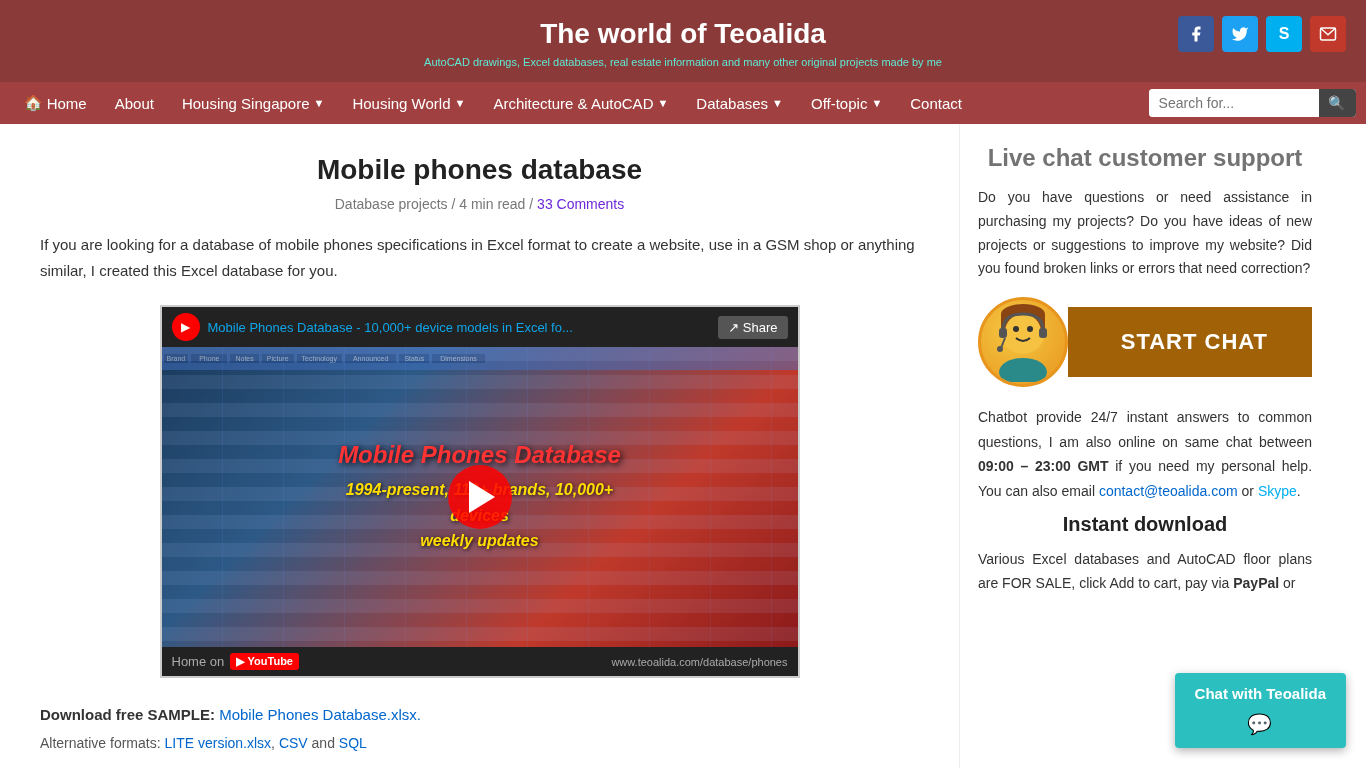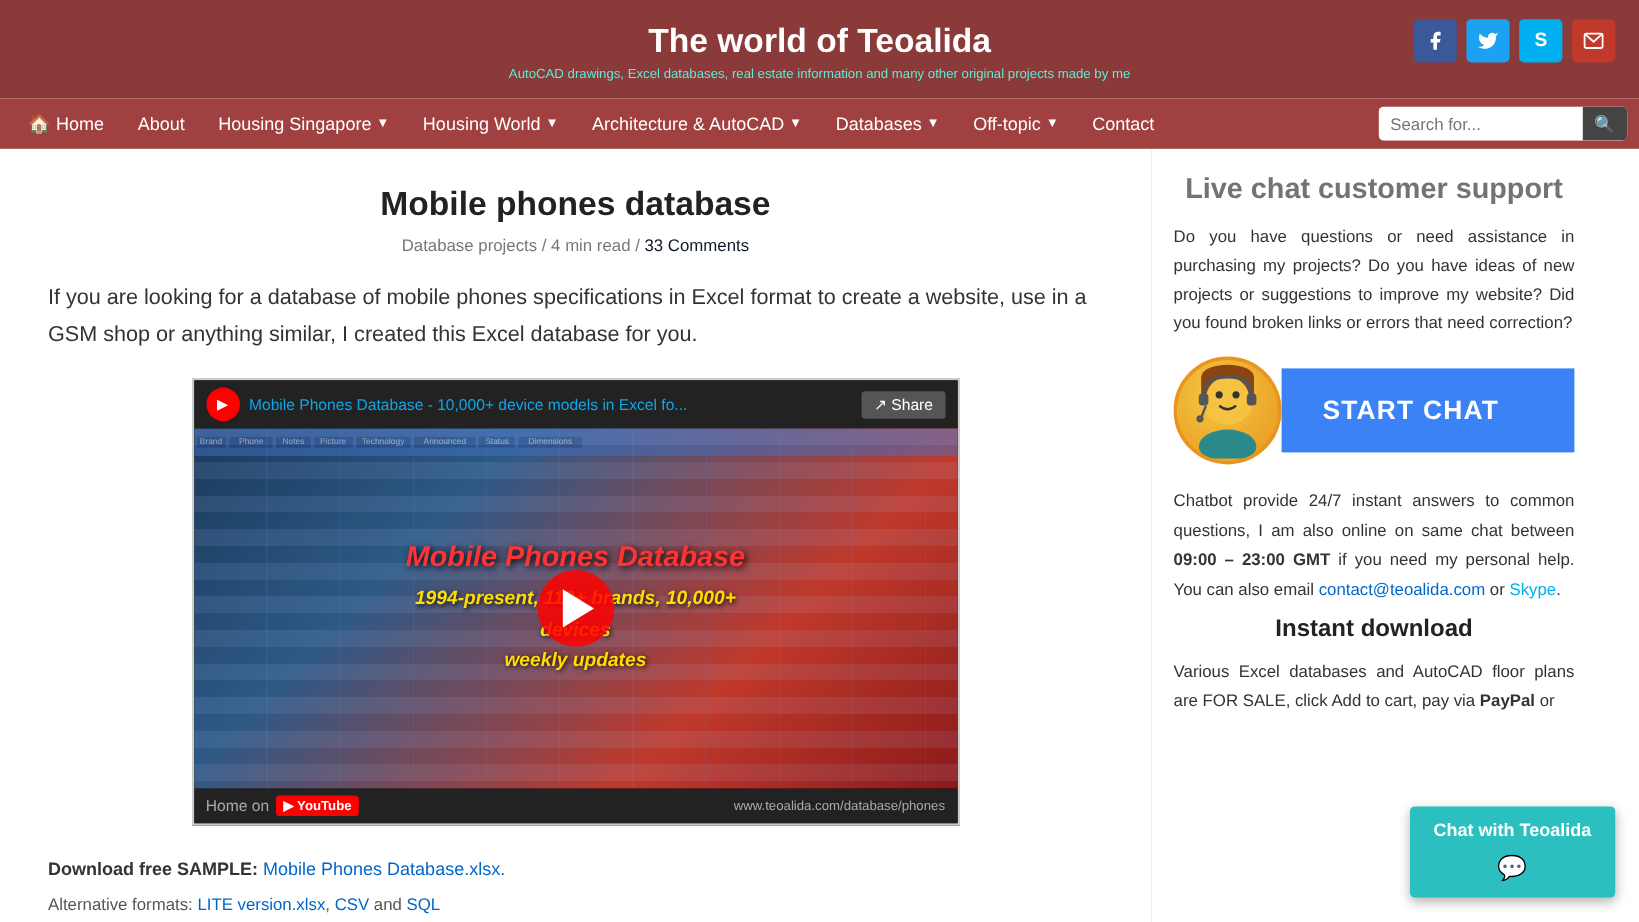--- a/index.html
+++ b/index.html
@@ -104,21 +104,21 @@
       margin-bottom: 10px;
     }
     .article-meta {
       text-align: center;
       color: #777;
       font-size: 14px;
       margin-bottom: 20px;
     }
     .article-meta a { color: #777; text-decoration: none; }
     .article-intro {
-      font-size: 18px;
+      font-size: 15px;
       line-height: 1.7;
       margin-bottom: 22px;
       color: #333;
     }
 
     
     .video-container {
       position: relative;
       width: 100%;
       max-width: 640px;
@@ -266,30 +266,30 @@
       height: 90px;
       border-radius: 50%;
       background: radial-gradient(circle at 40% 35%, #f5c842, #e8951e);
       display: flex;
       align-items: center;
       justify-content: center;
       overflow: hidden;
       border: 3px solid #e8951e;
     }
     .start-chat-btn {
-      background: #3b82f6;
+      background: #a16207;
       color: #fff;
       font-size: 22px;
       font-weight: bold;
-      padding: 22px 34px;
+      padding: 22px 44px;
       border: none;
       cursor: pointer;
       letter-spacing: 1px;
       flex: 1;
-      text-align: left;
+      text-align: right;
     }
     .sidebar-support-text {
       font-size: 14px;
       line-height: 1.75;
       color: #333;
       text-align: justify;
       margin-bottom: 10px;
     }
     .sidebar-support-text strong { font-weight: bold; }
     .sidebar-link { color: #0066cc; text-decoration: none; }
@@ -405,21 +405,21 @@
 <div class="page-wrapper">
 
   <main class="main-content">
     <h1 class="article-title">Mobile phones database</h1>
 
     <div class="article-meta">
       <a style="color:#777; text-decoration:none;">Database projects</a>
       <span> / </span>
       <span>4 min read</span>
       <span> / </span>
-      <a style="color:#0f172a; text-decoration:none;">33 Comments</a>
+      <a style="color:#6d28d9; text-decoration:none;">33 Comments</a>
     </div>
 
     <p class="article-intro">If you are looking for a database of mobile phones specifications in Excel format to create a website, use in a GSM shop or anything similar, I created this Excel database for you.</p>
 
     <div class="video-container">
 
       <div class="video-top-bar">
         <div class="yt-logo-circle">▶</div>
         <div class="video-title-bar">Mobile Phones Database - 10,000+ device models in Excel fo...</div>
         <button class="video-share-btn">↗ Share</button>

